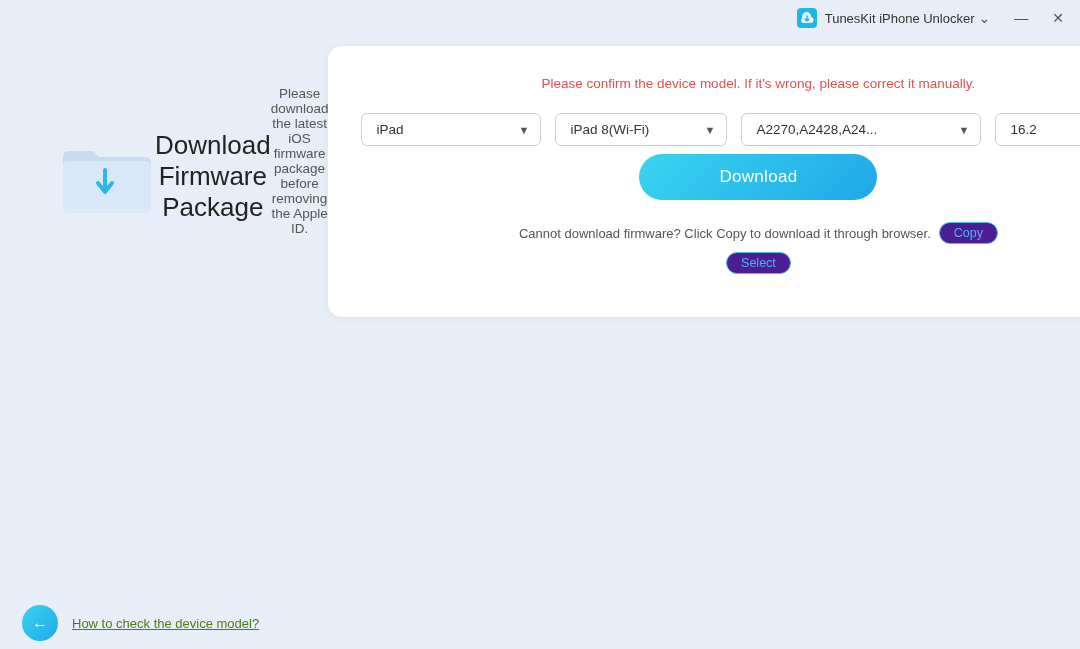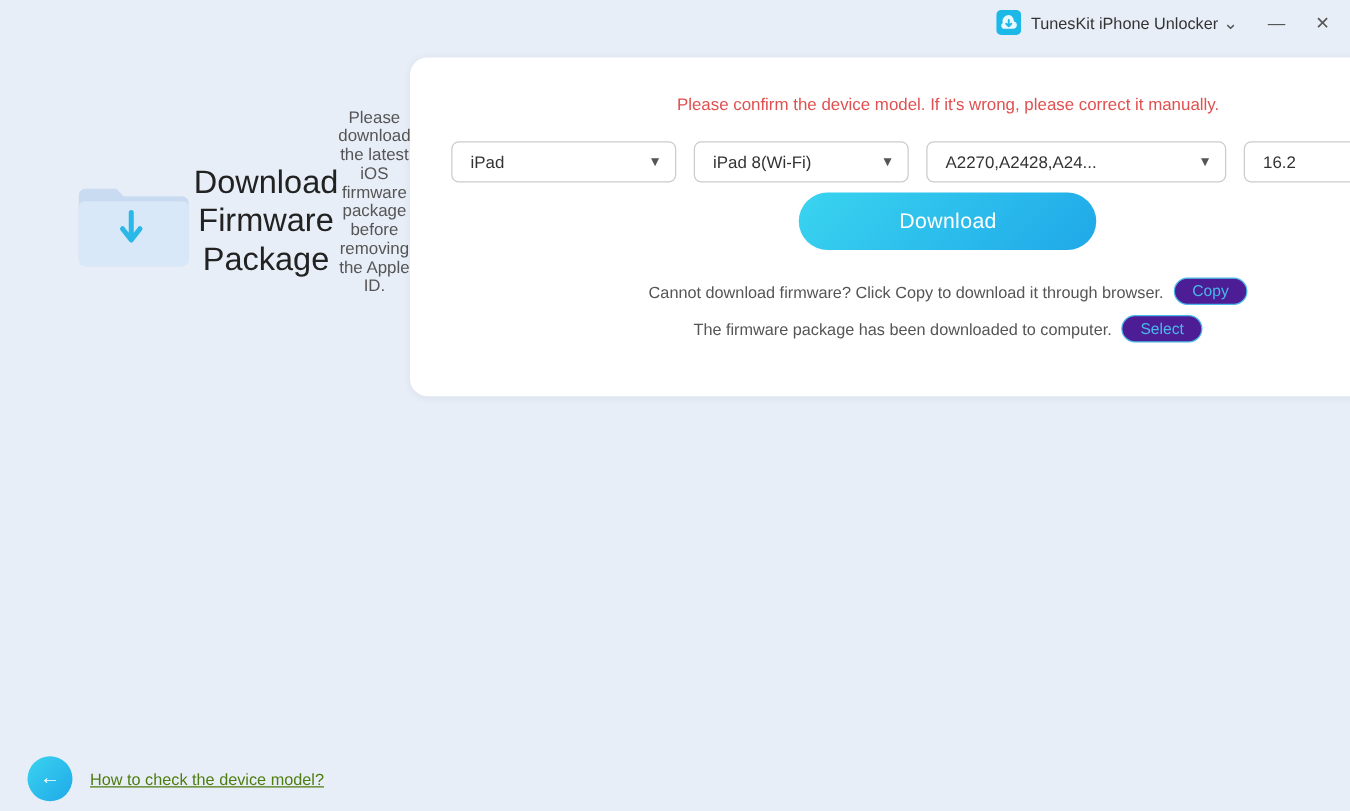--- a/index.html
+++ b/index.html
@@ -322,21 +322,20 @@
     <div class="download-btn-wrap">
       <button class="download-btn">Download</button>
     </div>
 
     <div class="info-row">
       <span>Cannot download firmware? Click Copy to download it through browser.</span>
       <button class="outline-btn">Copy</button>
     </div>
 
     <div class="info-row">
-      <span>The firmware package has been downloaded to computer.</span>
       <button class="outline-btn">Select</button>
     </div>
 
   </div>
 </div>
 
 <div class="bottom-bar">
   <button class="back-btn-circle">
     <span>←</span>
   </button>

